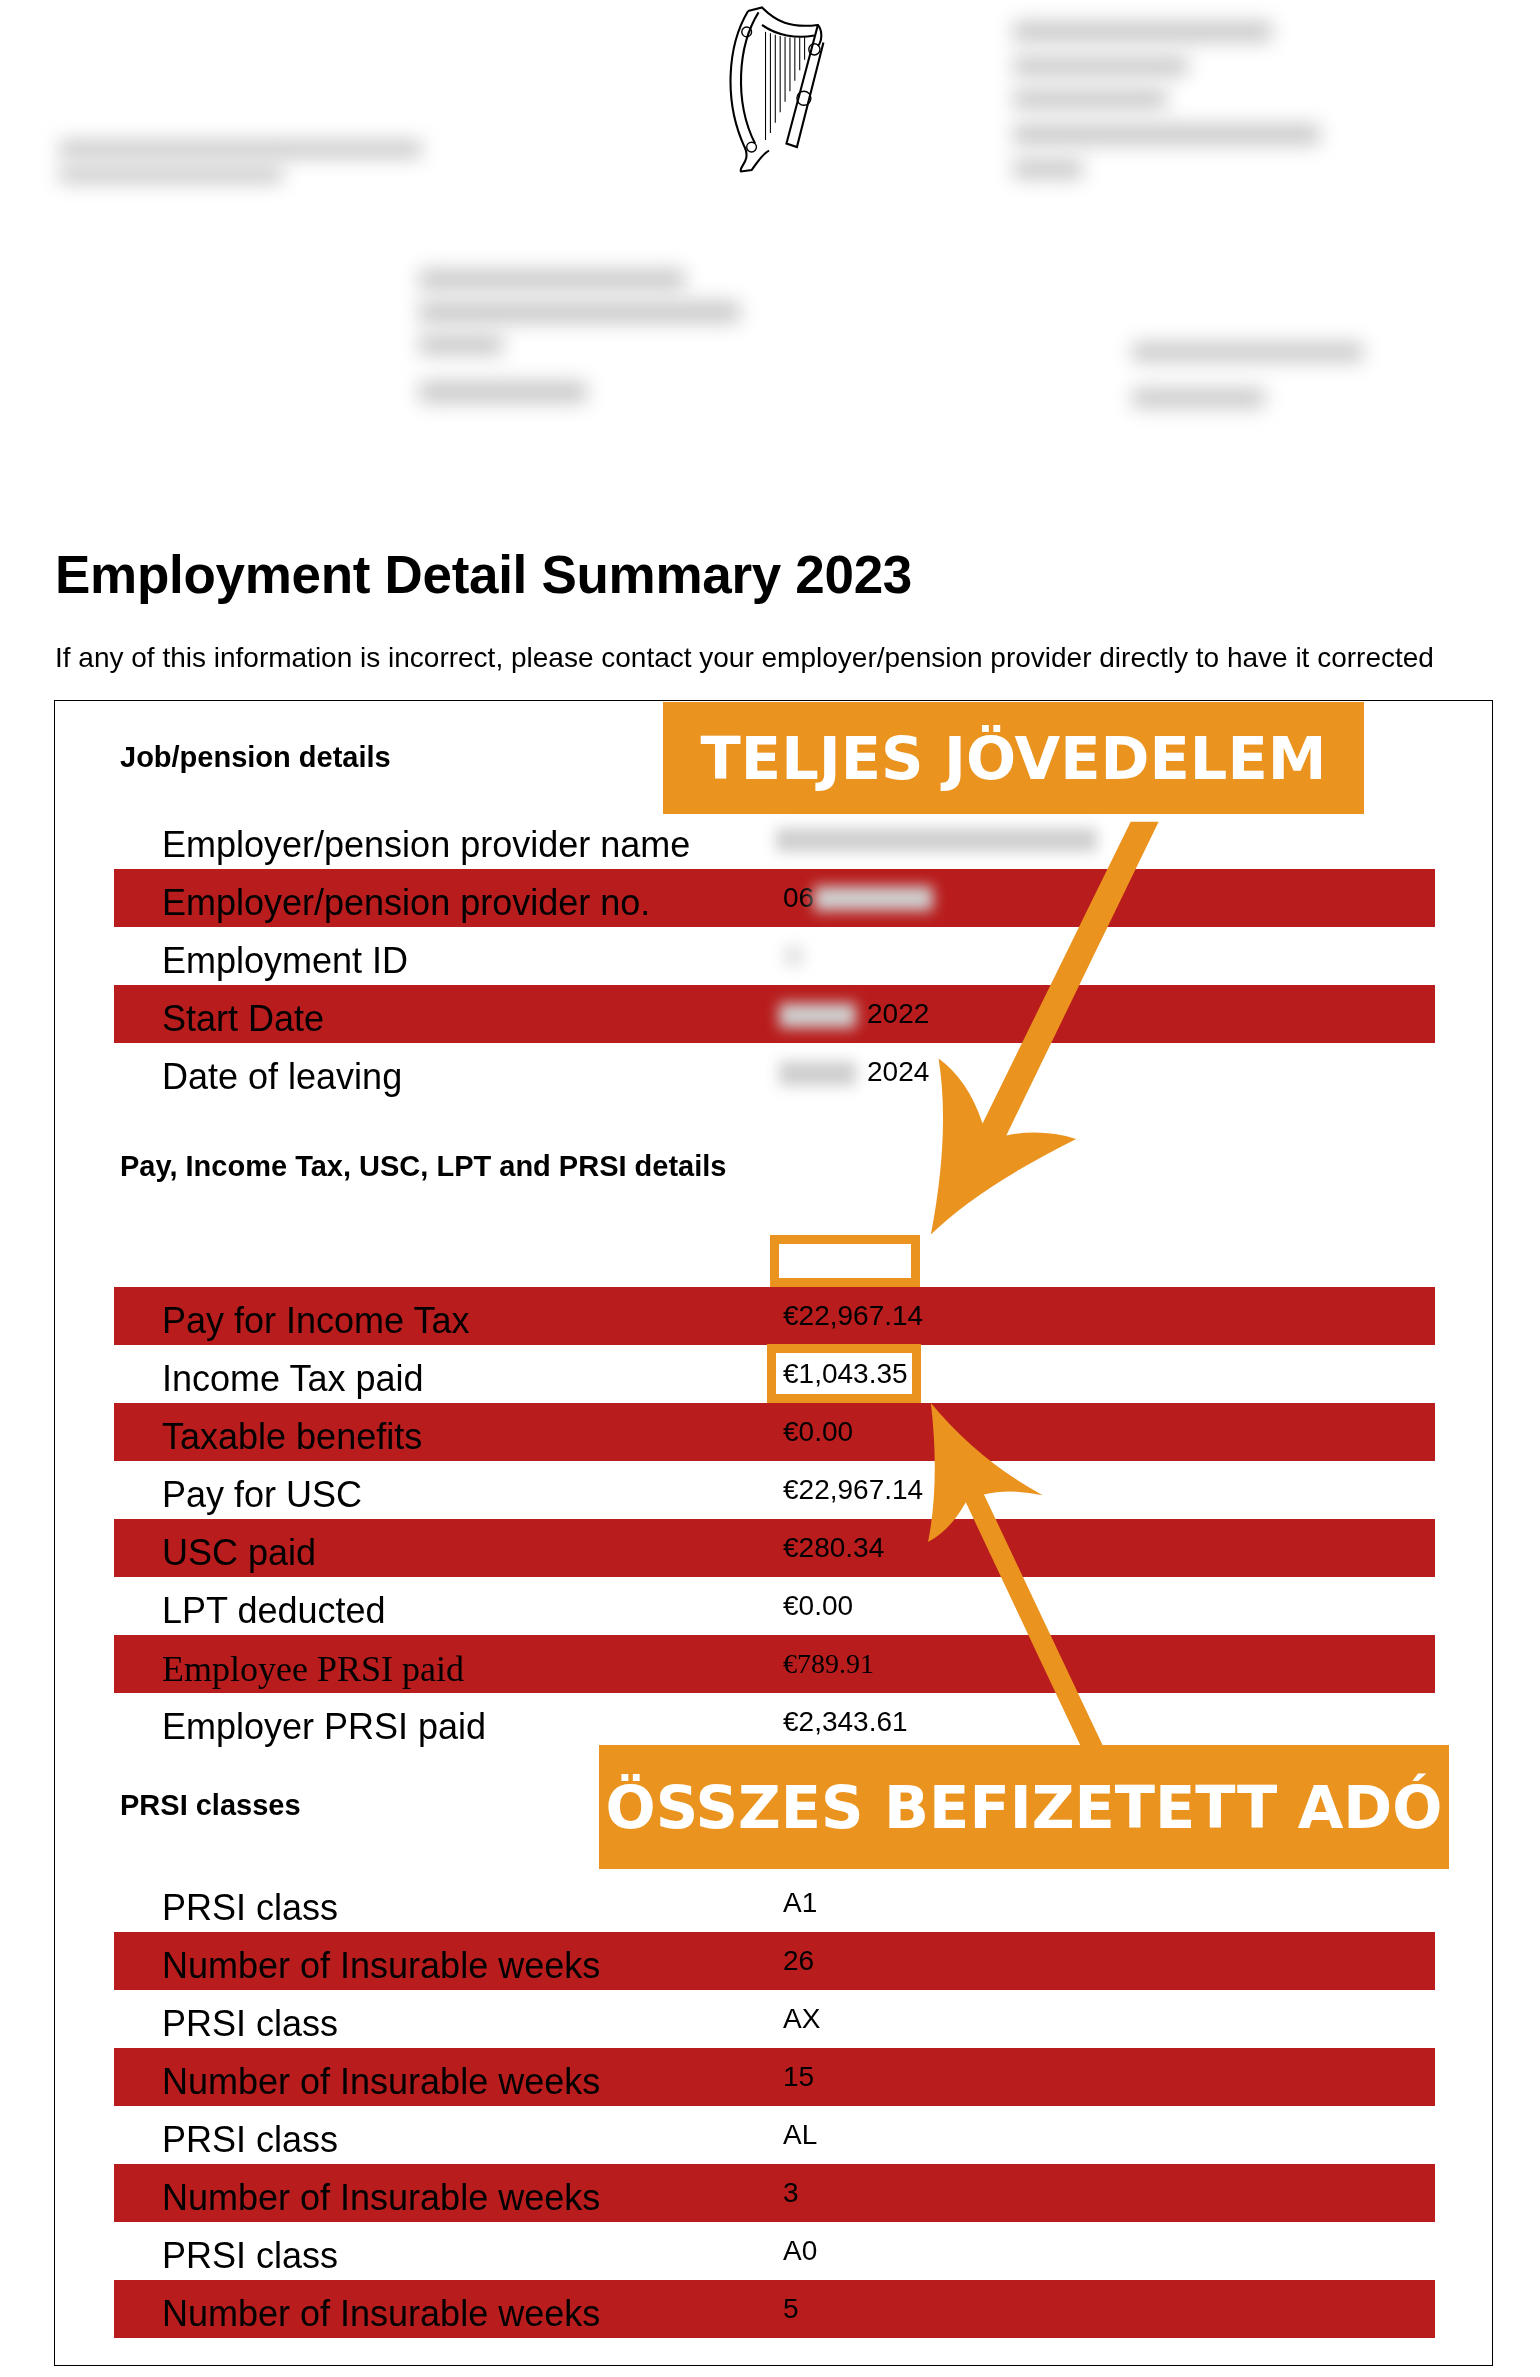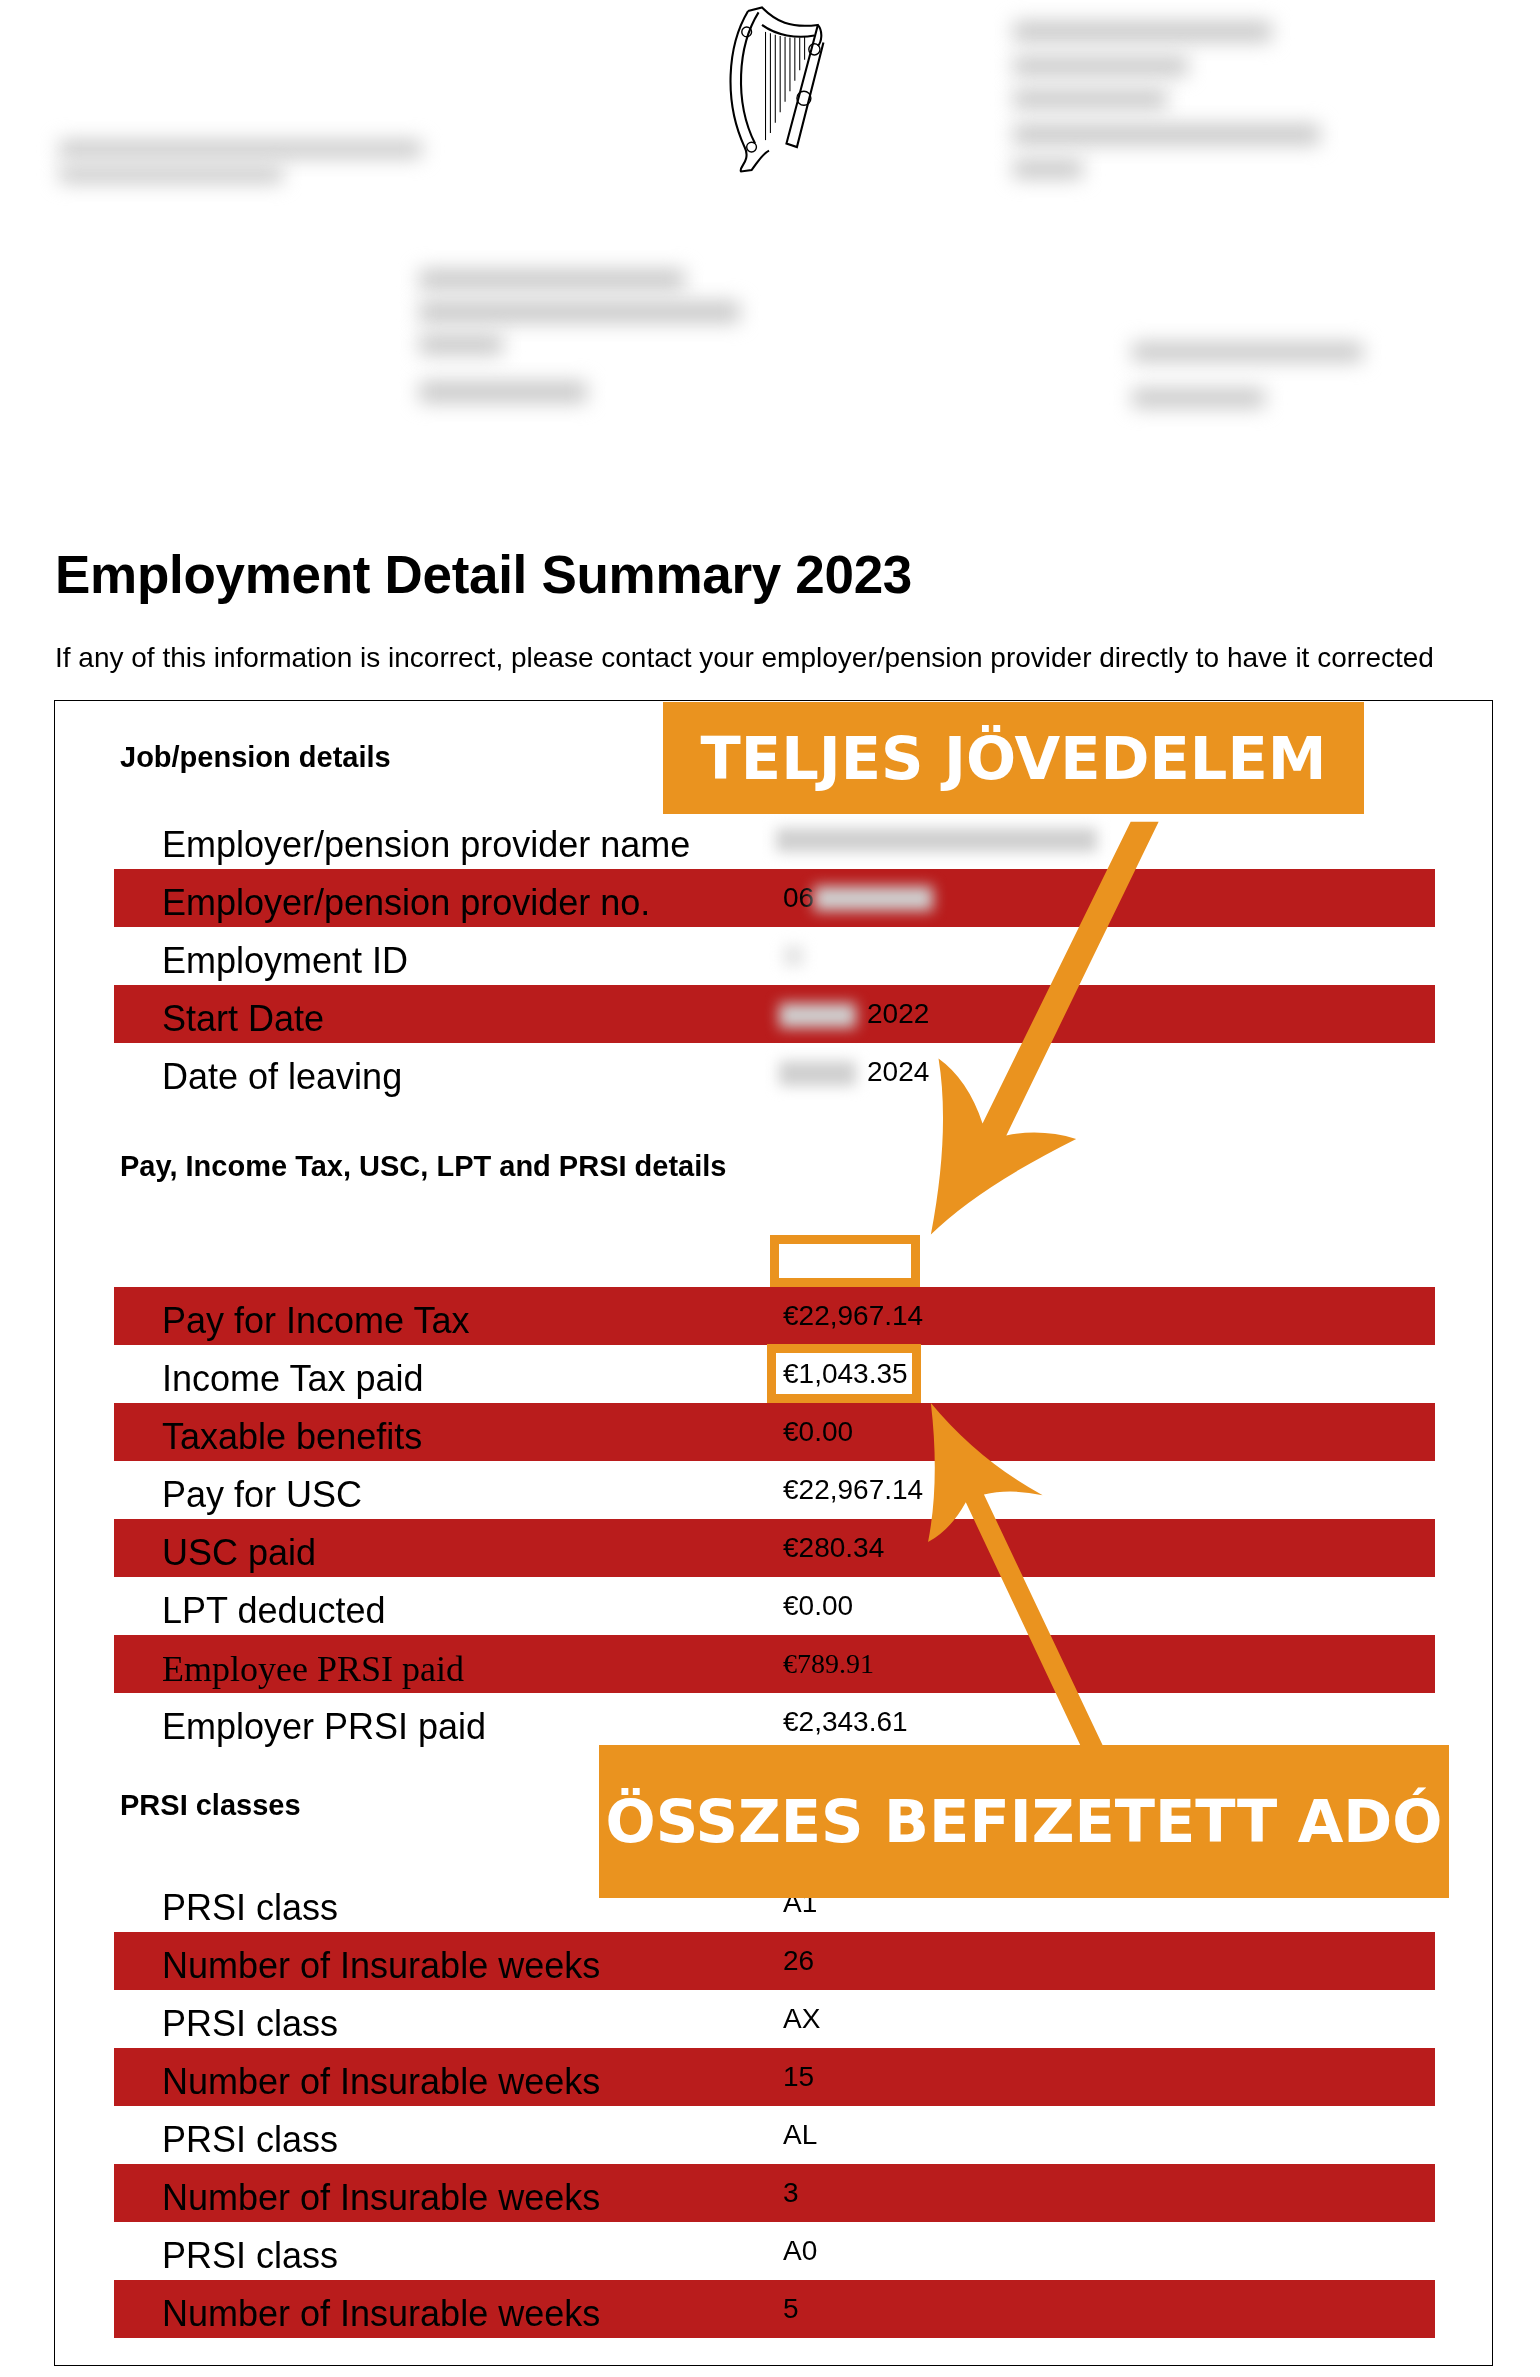--- a/index.html
+++ b/index.html
@@ -175,14 +175,14 @@
 </div>
 
 <svg class="arrows" width="1541" height="2377" viewBox="0 0 2205 3402">
 
   <path fill="#EA931F" d="M1618 1176 L1658 1176 L1440 1625 Q1490 1615 1540 1630 Q1400 1700 1332 1767 Q1360 1620 1343 1515 Q1385 1545 1406 1608 Z"></path>
 
   <path fill="#EA931F" d="M1553 2513 L1585 2513 L1408 2139 Q1445 2130 1492 2140 Q1400 2090 1332 2008 Q1345 2120 1328 2207 Q1360 2190 1382 2150 Z"></path>
 </svg>
 
 <div class="banner" style="left:663px;top:702px;width:701px;height:112px;font-size:59px;">TELJES JÖVEDELEM</div>
-<div class="banner" style="left:599px;top:1745px;width:850px;height:153px;font-size:59px;">ÖSSZES BEFIZETETT ADÓ</div>
+<div class="banner" style="left:599px;top:1745px;width:850px;height:124px;font-size:59px;">ÖSSZES BEFIZETETT ADÓ</div>
 
 
 </body></html>

